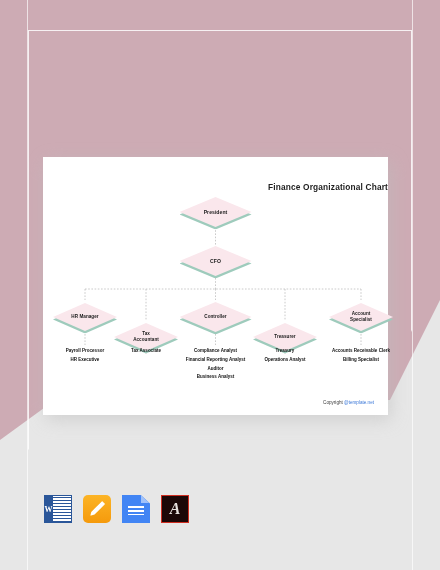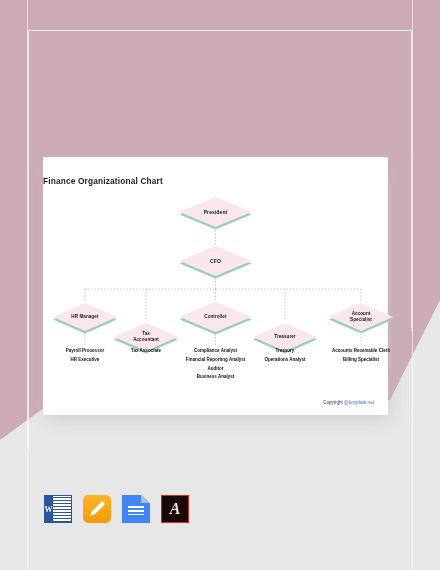--- a/index.html
+++ b/index.html
@@ -39,26 +39,26 @@
   .doc-shadow {
     position:absolute; left:46px; top:162px; width:345px; height:258px;
     background:#bdbdbd; filter:blur(9px); opacity:.55; border-radius:2px;
   }
   .doc {
     position:absolute; left:43px; top:157px; width:345px; height:258px;
     background:#ffffff;
   }
 
   .doc-title {
-    text-align:left;
+    text-align:right;
     font-size:8.3px;
     font-weight:700;
     color:#1d1d1d;
     letter-spacing:.02em;
-    margin-top:19px;
+    margin-top:25px;
   }
 
   
   .chart { position:absolute; left:0; top:0; width:345px; height:258px; }
   .chart svg { position:absolute; left:0; top:0; }
 
   .node { position:absolute; transform:translate(-50%,-50%); }
   .node .dia-wrap { position:relative; }
   .node .dia {
     position:absolute; left:0; top:0;

